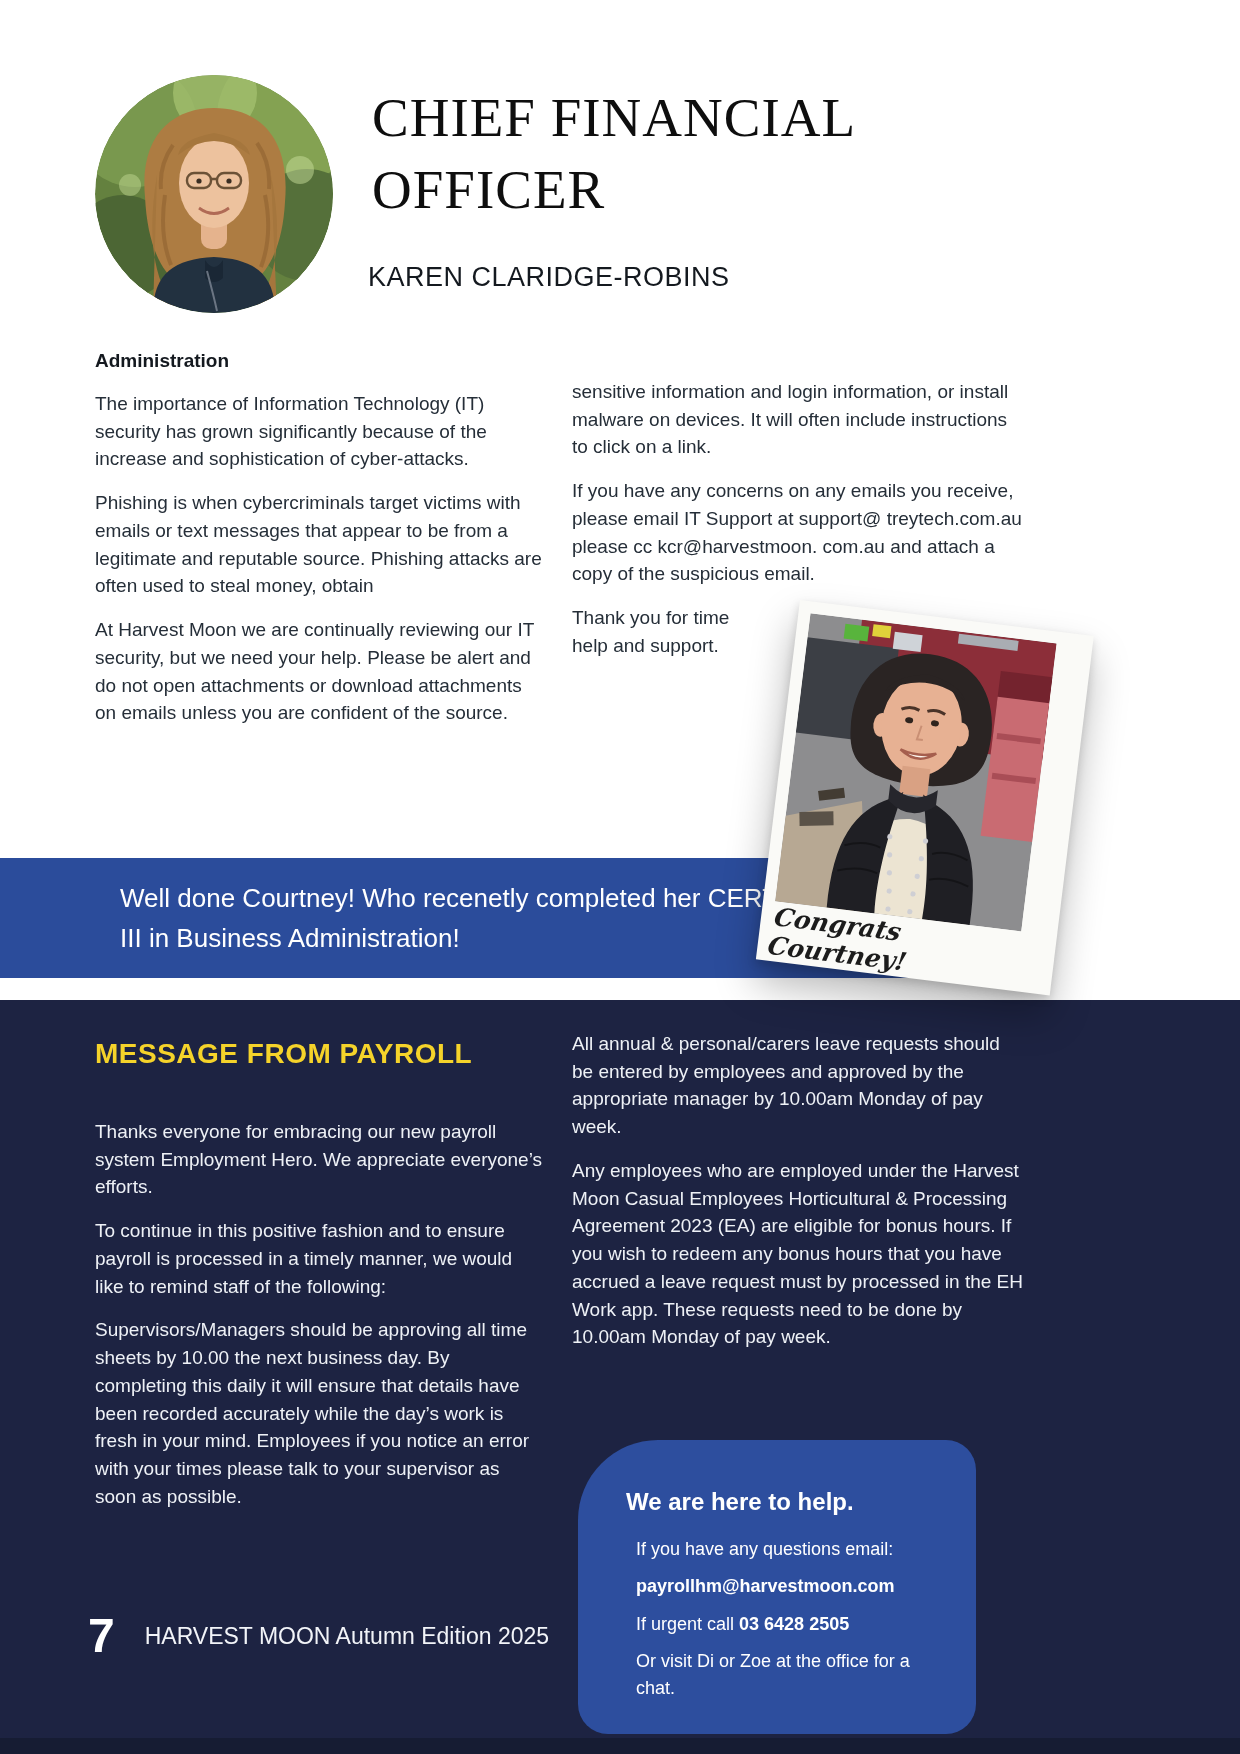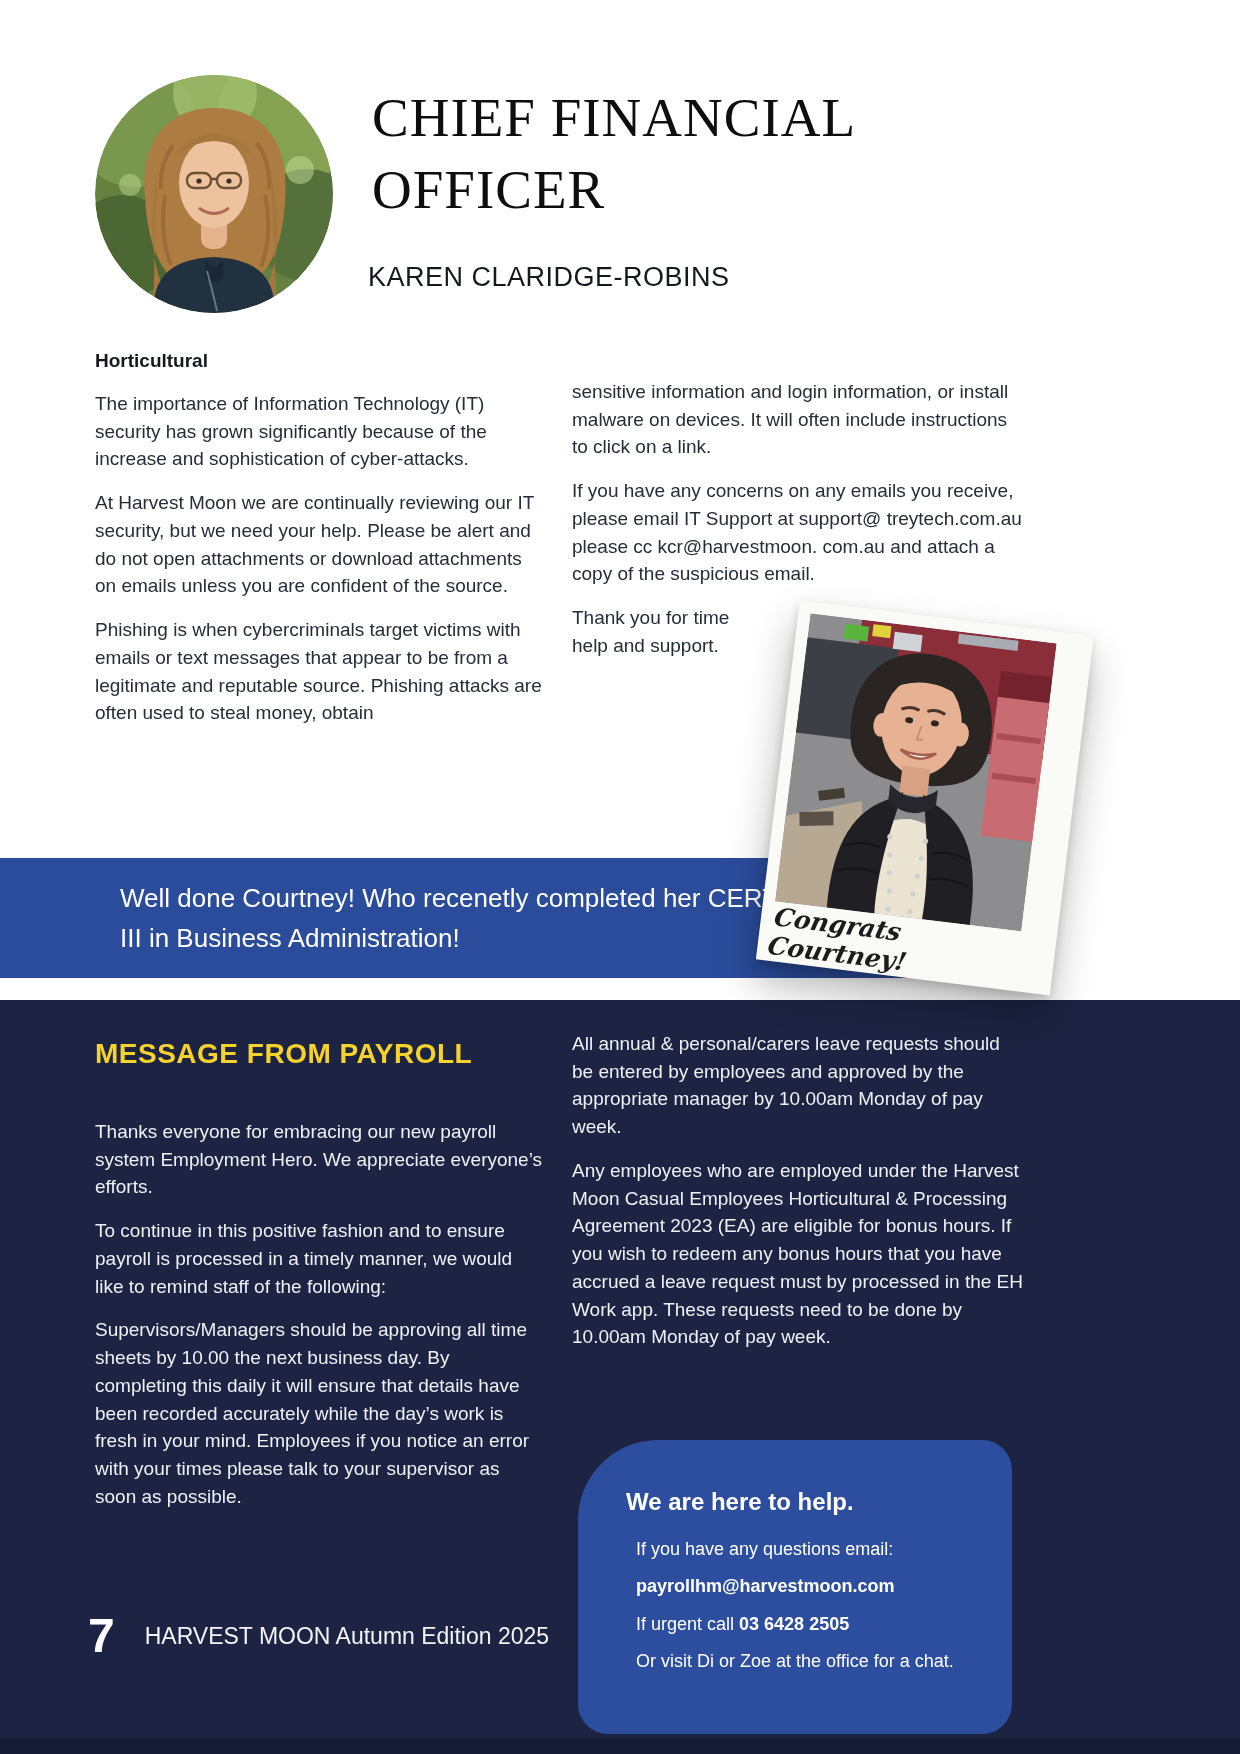--- a/index.html
+++ b/index.html
@@ -57,21 +57,21 @@
     color:#eef1f6;
   }
   .payroll-heading{
     position:absolute;left:95px;top:38px;margin:0;
     font-size:28px;font-weight:800;letter-spacing:.5px;
   }
   .pay-left{position:absolute;left:95px;top:118px;width:450px;}
   .pay-right{position:absolute;left:572px;top:30px;width:452px;}
   
   .help-box{
-    position:absolute;left:578px;top:440px;width:434px;height:294px;
+    position:absolute;left:578px;top:440px;width:398px;height:294px;
     border-radius:80px 30px 30px 30px;
     padding:48px 40px 0 48px;box-sizing:border-box;color:#ffffff;
   }
   .help-heading{margin:0 0 20px 0;font-size:24px;font-weight:700;}
   .hb-line{margin:10px;font-size:18px;line-height:1.52;}
   .hb-line .b,.hb-bold{font-weight:700;}
   
   .footer{
     position:absolute;left:88px;top:612px;display:flex;align-items:center;gap:30px;
   }
@@ -122,24 +122,24 @@
 
   <div class="title-block">
     <h1 style="margin:4px">
       <div class="title-line">CHIEF FINANCIAL</div>
       <div class="title-line">OFFICER</div>
     </h1>
     <div class="cfo-name">KAREN CLARIDGE-ROBINS</div>
   </div>
 
   <div class="cyber-left">
-    <h2 class="sec-heading">Horticultural</h2>
+    <h2 class="sec-heading">Administration</h2>
     <p class="body-p">The importance of Information Technology (IT) security has grown significantly because of the increase and sophistication of cyber-attacks.</p>
+    <p class="body-p">Phishing is when cybercriminals target victims with emails or text messages that appear to be from a legitimate and reputable source. Phishing attacks are often used to steal money, obtain</p>
     <p class="body-p">At Harvest Moon we are continually reviewing our IT security, but we need your help. Please be alert and do not open attachments or download attachments on emails unless you are confident of the source.</p>
-    <p class="body-p">Phishing is when cybercriminals target victims with emails or text messages that appear to be from a legitimate and reputable source. Phishing attacks are often used to steal money, obtain</p>
   </div>
   <div class="cyber-right">
     <p class="body-p">sensitive information and login information, or install malware on devices. It will often include instructions to click on a link.</p>
     <p class="body-p">If you have any concerns on any emails you receive, please email IT Support at support@ treytech.com.au please cc kcr@harvestmoon. com.au and attach a copy of the suspicious email.</p>
     <p class="body-p narrow">Thank you for time help and support.</p>
   </div>
 
   <div class="banner" style="background: rgb(43, 76, 155);">
     <div class="banner-text">
       <span class="b">Well done Courtney!</span><span> Who recenetly completed her CERT III in Business Administration!</span>

